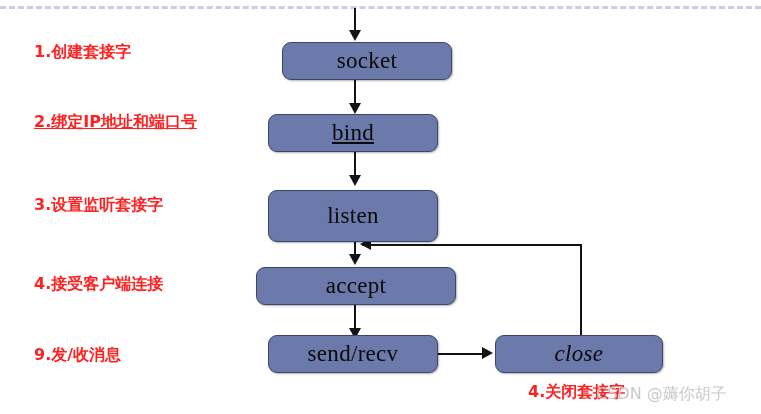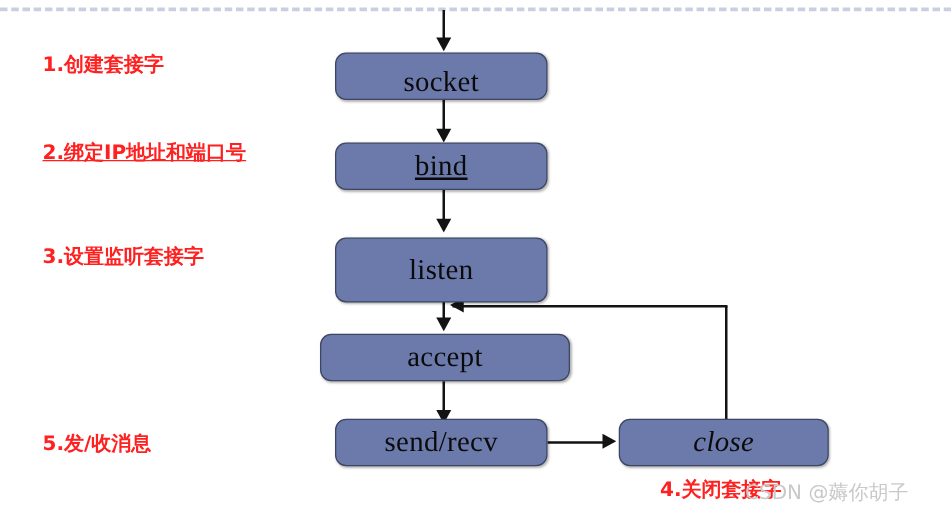--- a/index.html
+++ b/index.html
@@ -101,21 +101,22 @@
 </head>
 <body>
 
 <div id="canvas">
 
   <div class="top-rule"></div>
 
   <div class="step-label" style="left:34px; top:42px;">1.创建套接字</div>
   <div class="step-label" style="left:34px; top:112px;text-decoration:underline;">2.绑定IP地址和端口号</div>
   <div class="step-label" style="left:34px; top:195px;">3.设置监听套接字</div>
-  <div class="step-label" style="left:34px; top:345px;">5.发/收消息</div>
+  <div class="step-label" style="left:34px; top:274px;">4.接受客户端连接</div>
+  <div class="step-label" style="left:34px; top:345px;">9.发/收消息</div>
   <div class="step-label" style="left:528px; top:382px;">4.关闭套接字</div>
 
   <div class="vline" style="left:354px; top:8px;  height:28px;"></div>
   <div class="arrow-down" style="left:349px; top:30px;"></div>
 
   <div class="vline" style="left:354px; top:80px; height:28px;"></div>
   <div class="arrow-down" style="left:349px; top:103px;"></div>
 
   <div class="vline" style="left:354px; top:152px; height:28px;"></div>
   <div class="arrow-down" style="left:349px; top:175px;"></div>
@@ -126,21 +127,21 @@
   <div class="vline" style="left:354px; top:305px; height:30px;"></div>
   <div class="arrow-down" style="left:349px; top:328px;"></div>
 
   <div class="hline" style="left:438px; top:353px; width:46px;"></div>
   <div class="arrow-right" style="left:482px; top:347px;"></div>
 
   <div class="vline" style="left:580px; top:245px; height:92px;"></div>
   <div class="hline" style="left:362px; top:244px; width:220px;"></div>
   <div class="arrow-left" style="left:360px; top:238px;"></div>
 
-  <div class="node" style="left:268px; top:42px;  width:170px; height:38px;align-items:flex-end;">
+  <div class="node" style="left:282px; top:42px;  width:170px; height:38px;">
     <span>socket</span>
   </div>
 
   <div class="node" style="left:268px; top:114px; width:170px; height:38px;text-decoration:underline;">
     <span>bind</span>
   </div>
 
   <div class="node" style="left:268px; top:190px; width:170px; height:52px;">
     <span>listen</span>
   </div>

